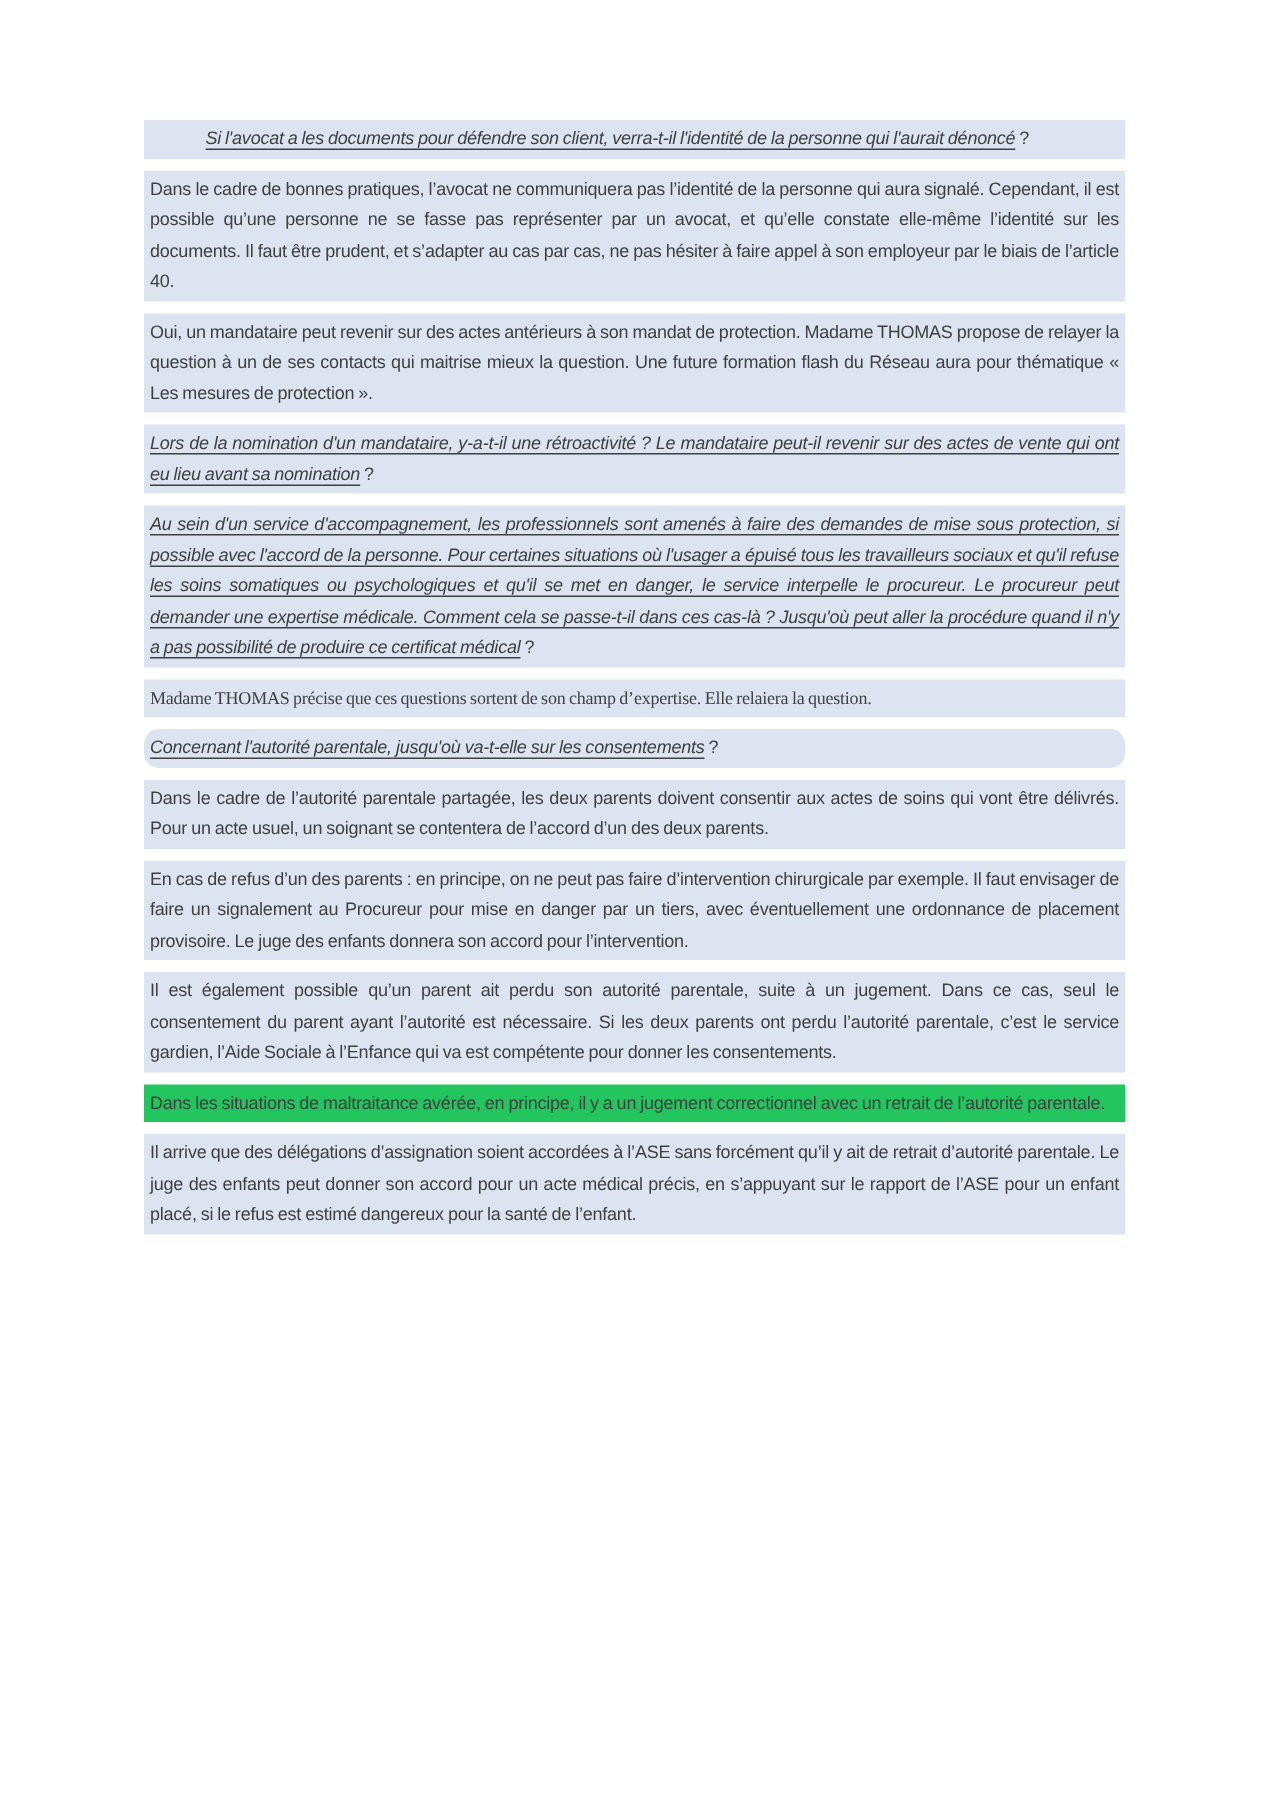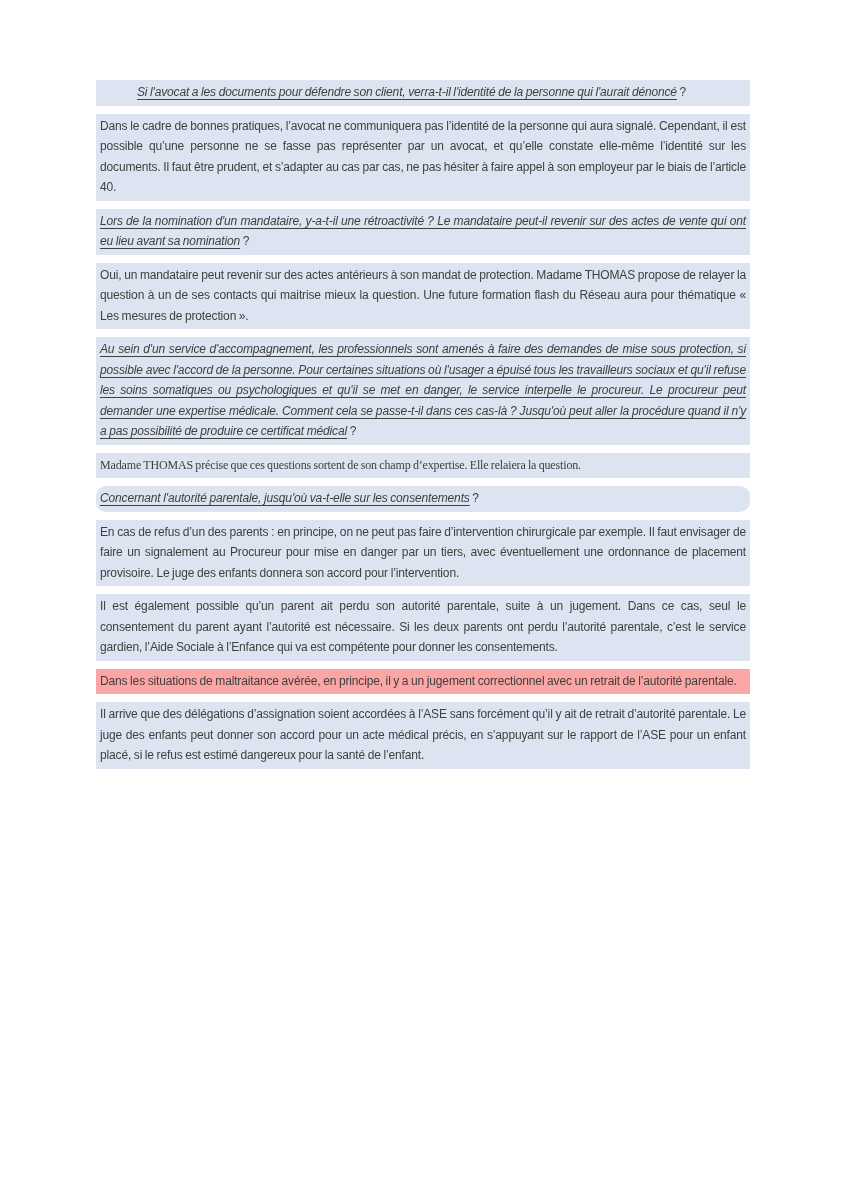--- a/index.html
+++ b/index.html
@@ -49,32 +49,33 @@
 </style>
 </head>
 <body>
 
 <div class="page">
   <div class="content" id="document-body">
   <p class="para question" style="background: rgb(219, 228, 240); color: rgb(63, 63, 63); padding-left: 41px;"><span class="q-text">Si l'avocat a les documents pour défendre son client, verra-t-il l'identité de la personne qui l'aurait dénoncé</span><span class="q-mark"> ?</span></p>
 
   <p class="para answer" style="background: rgb(219, 228, 240); color: rgb(63, 63, 63);"><span>Dans le cadre de bonnes pratiques, l’avocat ne communiquera pas l’identité de la personne qui aura signalé. Cependant, il est possible qu’une personne ne se fasse pas représenter par un avocat, et qu’elle constate elle-même l’identité sur les documents. Il faut être prudent, et s’adapter au cas par cas, ne pas hésiter à faire appel à son employeur par le biais de l’article 40.</span></p>
 
+  <p class="para answer" style="background: rgb(219, 228, 240); color: rgb(63, 63, 63);"><span>Oui, un mandataire peut revenir sur des actes antérieurs à son mandat de protection. Madame THOMAS propose de relayer la question à un de ses contacts qui maitrise mieux la question. Une future formation flash du Réseau aura pour thématique « Les mesures de protection ».</span></p>
+
   <p class="para question" style="background: rgb(219, 228, 240); color: rgb(63, 63, 63);"><span class="q-text">Lors de la nomination d'un mandataire, y-a-t-il une rétroactivité ? Le mandataire peut-il revenir sur des actes de vente qui ont eu lieu avant sa nomination</span><span class="q-mark"> ?</span></p>
-
-  <p class="para answer" style="background: rgb(219, 228, 240); color: rgb(63, 63, 63);"><span>Oui, un mandataire peut revenir sur des actes antérieurs à son mandat de protection. Madame THOMAS propose de relayer la question à un de ses contacts qui maitrise mieux la question. Une future formation flash du Réseau aura pour thématique « Les mesures de protection ».</span></p>
 
   <p class="para question" style="background: rgb(219, 228, 240); color: rgb(63, 63, 63);"><span class="q-text">Au sein d'un service d'accompagnement, les professionnels sont amenés à faire des demandes de mise sous protection, si possible avec l'accord de la personne. Pour certaines situations où l'usager a épuisé tous les travailleurs sociaux et qu'il refuse les soins somatiques ou psychologiques et qu'il se met en danger, le service interpelle le procureur. Le procureur peut demander une expertise médicale. Comment cela se passe-t-il dans ces cas-là ? Jusqu'où peut aller la procédure quand il n'y a pas possibilité de produire ce certificat médical</span><span class="q-mark"> ?</span></p>
 
   <p class="para answer" style="background: rgb(219, 228, 240); color: rgb(63, 63, 63); font-family: Liberation Serif, serif;"><span>Madame THOMAS précise que ces questions sortent de son champ d’expertise. Elle relaiera la question.</span></p>
 
   <p class="para question" style="background: rgb(219, 228, 240); color: rgb(63, 63, 63); border-radius: 10px;"><span class="q-text">Concernant l'autorité parentale, jusqu'où va-t-elle sur les consentements</span><span class="q-mark"> ?</span></p>
 
+  <p class="para answer" style="background: rgb(219, 228, 240); color: rgb(63, 63, 63);"><span>Dans le cadre de l’autorité parentale partagée, les deux parents doivent consentir aux actes de soins qui vont être délivrés. Pour un acte usuel, un soignant se contentera de l’accord d’un des deux parents.</span></p>
 
   <p class="para answer" style="background: rgb(219, 228, 240); color: rgb(63, 63, 63);"><span>En cas de refus d’un des parents : en principe, on ne peut pas faire d’intervention chirurgicale par exemple. Il faut envisager de faire un signalement au Procureur pour mise en danger par un tiers, avec éventuellement une ordonnance de placement provisoire. Le juge des enfants donnera son accord pour l’intervention.</span></p>
 
   <p class="para answer" style="background: rgb(219, 228, 240); color: rgb(63, 63, 63);"><span>Il est également possible qu’un parent ait perdu son autorité parentale, suite à un jugement. Dans ce cas, seul le consentement du parent ayant l’autorité est nécessaire. Si les deux parents ont perdu l’autorité parentale, c’est le service gardien, l’Aide Sociale à l’Enfance qui va est compétente pour donner les consentements.</span></p>
 
-  <p class="para answer" style="background: #fca5a5; color: rgb(63, 63, 63);"><span>Dans les situations de maltraitance avérée, en principe, il y a un jugement correctionnel avec un retrait de l’autorité parentale.</span></p>
+  <p class="para answer" style="background: #22c55e; color: rgb(63, 63, 63);"><span>Dans les situations de maltraitance avérée, en principe, il y a un jugement correctionnel avec un retrait de l’autorité parentale.</span></p>
 
   <p class="para answer" style="background: rgb(219, 228, 240); color: rgb(63, 63, 63);"><span>Il arrive que des délégations d’assignation soient accordées à l’ASE sans forcément qu’il y ait de retrait d’autorité parentale. Le juge des enfants peut donner son accord pour un acte médical précis, en s’appuyant sur le rapport de l’ASE pour un enfant placé, si le refus est estimé dangereux pour la santé de l’enfant.</span></p>
 </div>
 </div>
 
 </body></html>

